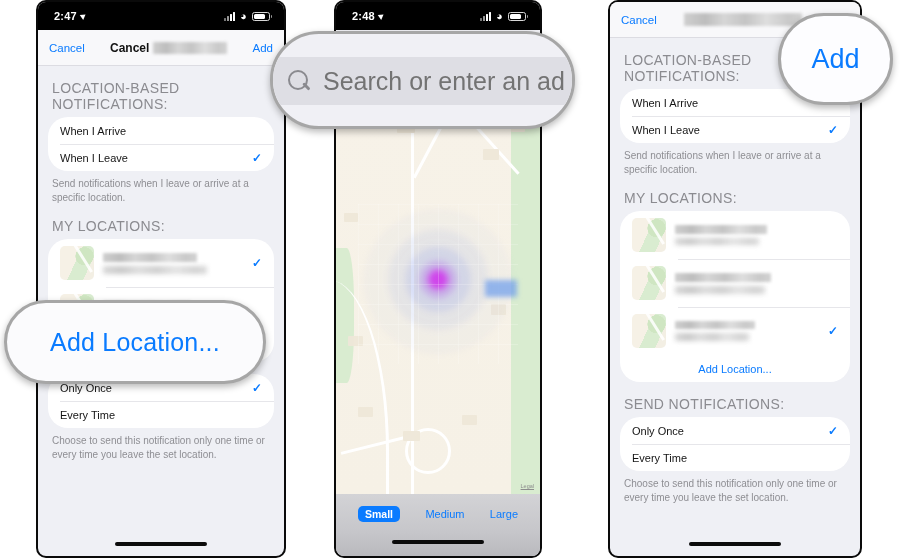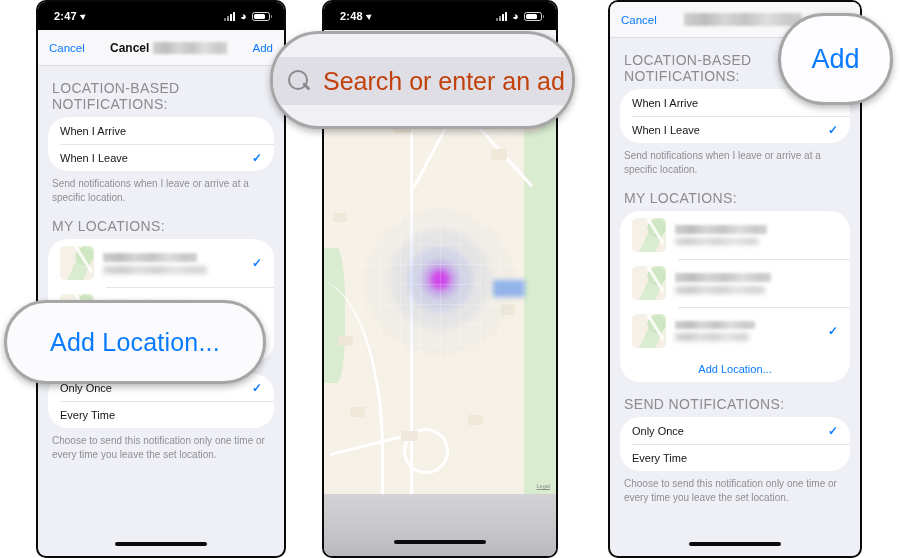--- a/index.html
+++ b/index.html
@@ -15,21 +15,21 @@
   
   .phone {
     position: absolute;
     top: 0; height: 558px;
     background: #000;
     border: 2px solid #0a0a0a;
     border-radius: 10px;
     overflow: hidden;
   }
   .phone.p1 { left: 36px;  width: 250px; }
-  .phone.p2 { left: 322px; width: 236px; }
+  .phone.p2 { left: 334px; width: 208px; }
   .phone.p3 { left: 608px; width: 254px; }
 
   .screen {
     position: absolute;
     left: 0; right: 0; top: 0; bottom: 0;
     background: #eff0f5;
     overflow: hidden;
   }
 
   
@@ -269,21 +269,21 @@
   }
   #callout-search .sf .mag::before {
     content:''; position:absolute; left:1px; top:1px; width:16px; height:16px;
     border: 2.5px solid #8a8a8f; border-radius:50%;
   }
   #callout-search .sf .mag::after {
     content:''; position:absolute; left:15px; top:16px; width:9px; height:2.5px;
     background:#8a8a8f; transform: rotate(45deg); border-radius:2px;
   }
   #callout-search .sf .ph {
-    font-size: 25px; color:#c2410c; white-space: nowrap;
+    font-size: 25px; color:#737373; white-space: nowrap;
   }
 
   
   #callout-add {
     left: 778px; top: 13px; width: 115px; height: 92px;
     justify-content: center; background:#fdfdff;
   }
   #callout-add .big { font-size: 27px; color:#0a7bff; font-weight: 500; }
 </style>
 </head>
@@ -424,20 +424,25 @@
         <div class="bldg" style="left:62%;top:80%;width:15px;height:10px;"></div>
 
         <div class="pinblur"></div>
         <div class="pixelgrid"></div>
         <div class="bluesq"></div>
 
         <span class="legal">Legal</span>
       </div>
 
       <div class="sizebar">
+        <div class="sizerow">
+          <span class="size-pill">Small</span>
+          <span>Medium</span>
+          <span>Large</span>
+        </div>
         <div class="home-bar"></div>
       </div>
     </div>
   </div>
 
   <div class="phone p3">
     <div class="screen">
 
 
       <div class="navbar">

